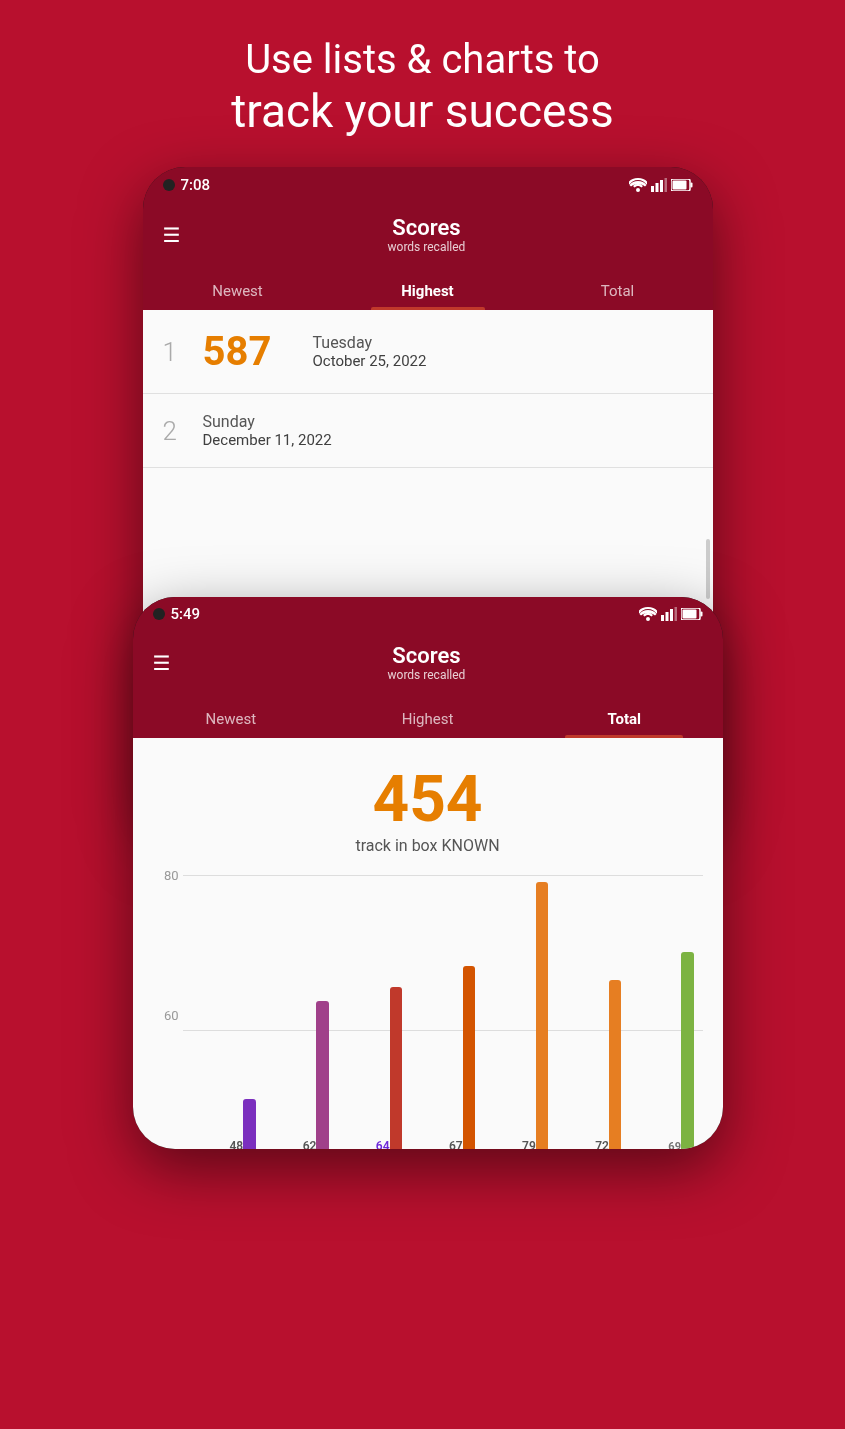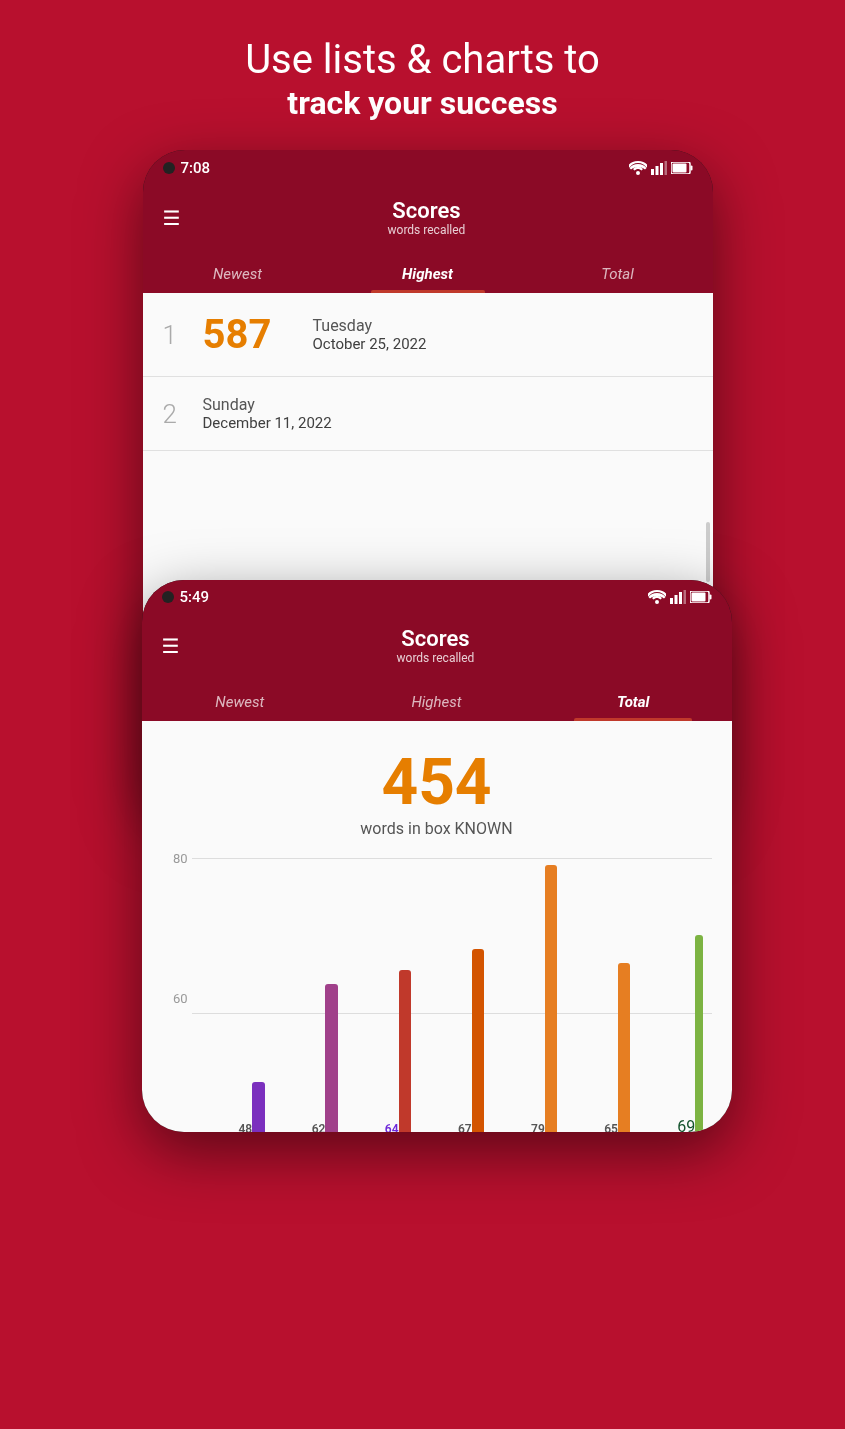--- a/index.html
+++ b/index.html
@@ -18,22 +18,22 @@
       color: white;
       margin-top: 36px;
       margin-bottom: 28px;
       line-height: 1.2;
     }
     .hero-text .line1 {
       font-size: 40px;
       font-weight: 400;
     }
     .hero-text .line2 {
-      font-size: 32px;
-      font-weight: 700;
+      font-size: 46px;
+      font-weight: 400;
     }
 
     
     .phones-container {
       position: relative;
       width: 820px;
       height: 1190px;
     }
 
     
@@ -49,21 +49,21 @@
       width: 570px;
       height: 660px;
       top: 0;
       left: 130px;
       z-index: 1;
     }
     .phone2 {
       width: 590px;
       height: 552px;
       top: 430px;
-      left: 129px;
+      left: 120px;
       z-index: 2;
     }
 
     
     .status-bar {
       background: #8b0a26;
       padding: 8px 20px;
       display: flex;
       align-items: center;
       justify-content: space-between;
@@ -114,21 +114,20 @@
       color: rgba(255,255,255,0.8);
       font-size: 12px;
       display: block;
     }
 
     
     .tabs {
       background: #8b0a26;
       display: flex;
       border-bottom: none;
-      font-style: italic;
     }
     .tab {
       flex: 1;
       text-align: center;
       padding: 12px 0 10px;
       font-size: 15px;
       color: rgba(255,255,255,0.7);
       cursor: pointer;
       position: relative;
     }
@@ -342,21 +341,21 @@
       </div>
 
       <div class="tabs">
         <div class="tab">Newest</div>
         <div class="tab">Highest</div>
         <div class="tab active" style="color:white; font-weight:700;">Total</div>
       </div>
 
       <div class="total-big">
         <div class="total-number">454</div>
-        <div class="total-label">words in box KNOWN</div>
+        <div class="total-label">track in box KNOWN</div>
       </div>
 
       <div class="chart-container">
         <div style="position:relative; height:310px;">
 
           <div style="position:absolute; left:0; top:0; bottom:30px; width:30px;">
             <span style="position:absolute; top:0%; transform:translateY(-50%); font-size:13px; color:#999; right:4px;">80</span>
             <span style="position:absolute; top:50%; transform:translateY(-50%); font-size:13px; color:#999; right:4px;">60</span>
             <span style="position:absolute; top:100%; transform:translateY(-50%); font-size:13px; color:#999; right:4px;">40</span>
           </div>
@@ -381,25 +380,25 @@
             </div>
             <div class="bar-item">
               <span style="font-size:12px; font-weight:600; color:#555; margin-bottom:2px;">67</span>
               <div style="width:100%; height:67.5%; background:#d35400; border-radius:3px 3px 0 0;"></div>
             </div>
             <div class="bar-item">
               <span style="font-size:12px; font-weight:600; color:#555; margin-bottom:2px;">79</span>
               <div style="width:100%; height:97.5%; background:#e67e22; border-radius:3px 3px 0 0;"></div>
             </div>
             <div class="bar-item">
-              <span style="font-size:12px; font-weight:600; color:#555; margin-bottom:2px;">65</span>
+              <span style="font-size:12px; font-weight:600; color:#555; margin-bottom:2px;">72</span>
               <div style="width:100%; height:62.5%; background:#e67e22; border-radius:3px 3px 0 0;"></div>
             </div>
             <div class="bar-item">
-              <span style="font-size:16px; font-weight:400; color:#14532d; margin-bottom:2px;">69</span>
+              <span style="font-size:11px; font-weight:700; color:#737373; margin-bottom:2px;">69</span>
               <div style="width:100%; height:72.5%; background:#7cb342; border-radius:3px 3px 0 0;"></div>
             </div>
           </div>
         </div>
       </div>
     </div>
   </div>
 
 </div>
 

